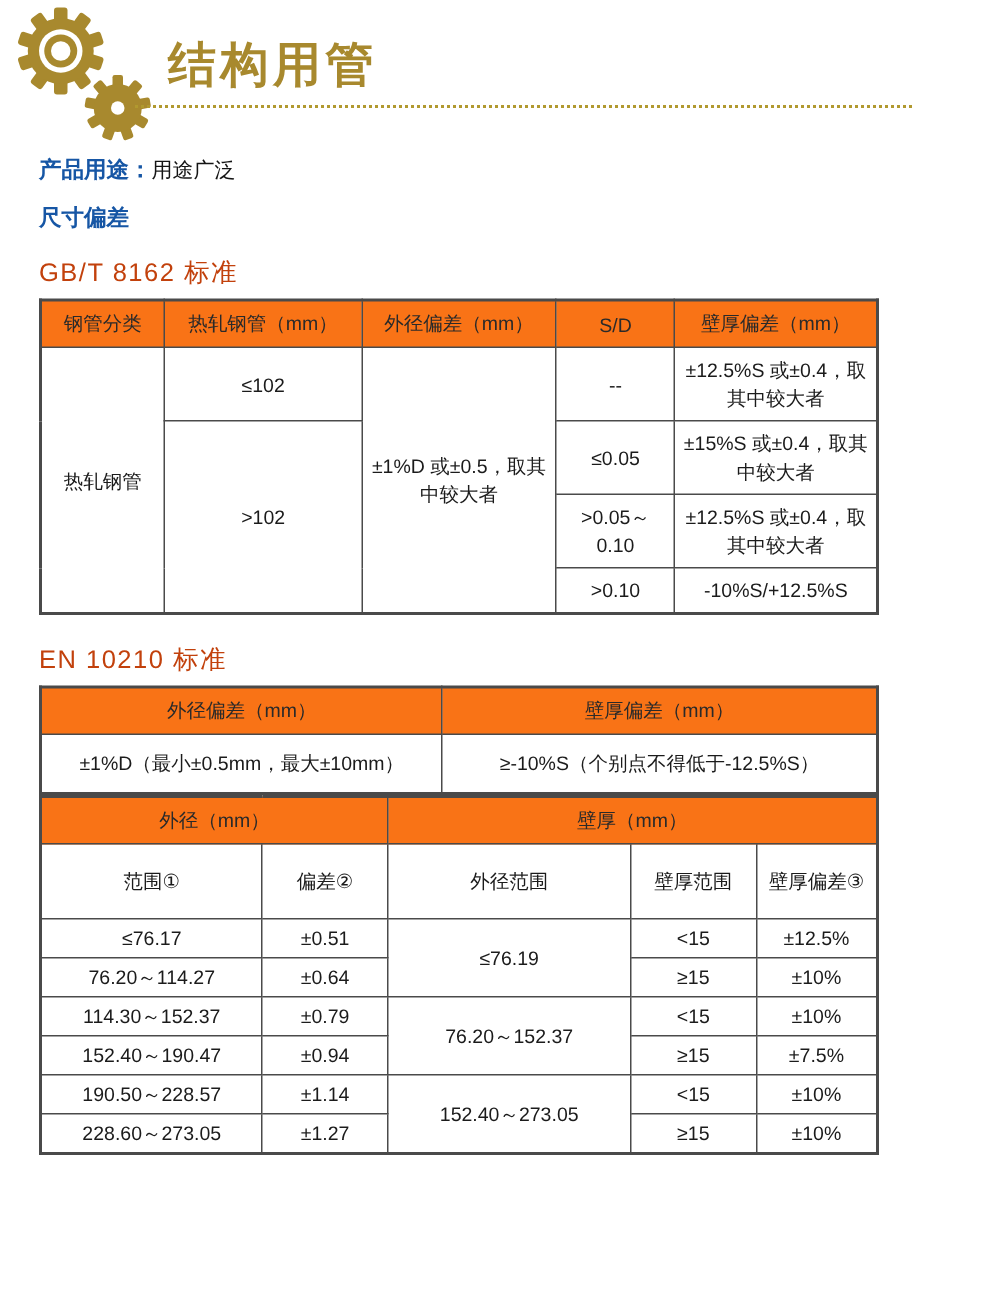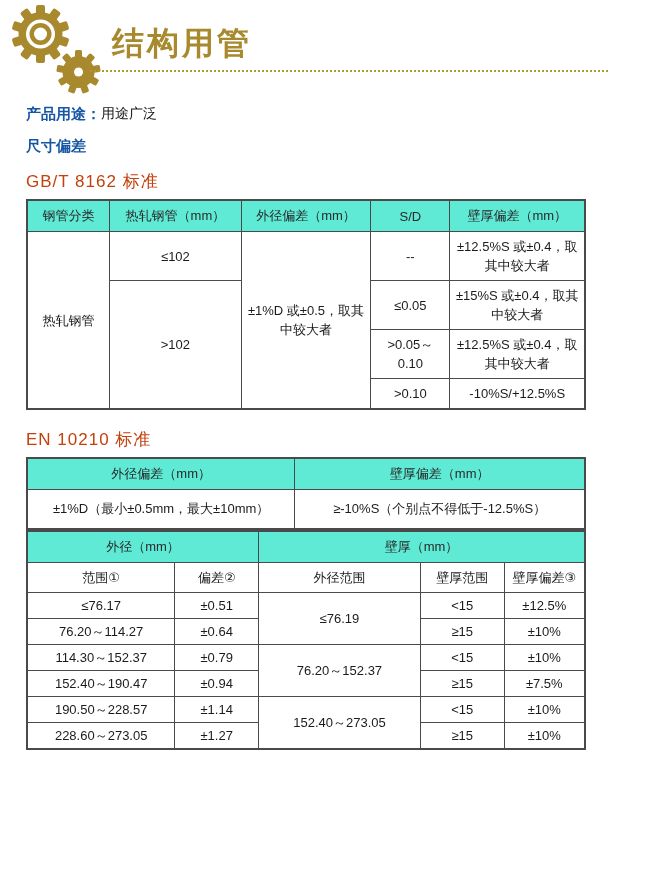--- a/index.html
+++ b/index.html
@@ -19,25 +19,25 @@
   .kv{display:flex;align-items:flex-start;}
   .lbl{color:#1656a5;font-weight:bold;font-size:15px;line-height:27px;white-space:nowrap;}
   .vals{font-size:14px;line-height:27px;color:#141414;}
   .vals div{white-space:nowrap;}
   .h-blue{color:#1656a5;font-weight:bold;font-size:15px;line-height:25px;margin-top:6px;}
   .h-gold{color:#c2410c;font-weight:normal;font-size:17px;margin:12px 0 6px 0;letter-spacing:1px;}
 
   
   table.t{width:100%;border-collapse:collapse;table-layout:fixed;border:2px solid #4a4a4a;color:#1b1b1b;}
   .t th,.t td{border:1px solid #4a4a4a;font-size:13px;text-align:center;vertical-align:middle;padding:4px 4px;font-weight:normal;}
-  .t th{background:#5eead4;padding:6px 0;color:#2a2a2a;}
+  .t th{background:#f97316;padding:6px 0;color:#2a2a2a;}
   .gbt td{padding:5px 5px;line-height:19px;}
   .en td{padding:10px 4px;}
   .astm td{padding:3px 4px;line-height:19px;}
-  .astm .sub td{padding:5px 4px;}
+  .astm .sub td{padding:15px 4px;}
 </style>
 </head>
 <body>
 
 <div class="page">
 
   <div class="hdr">
     <svg class="gears" width="102" height="100" viewBox="0 0 102 100">
       <g fill="#a8892e">
         <g>

